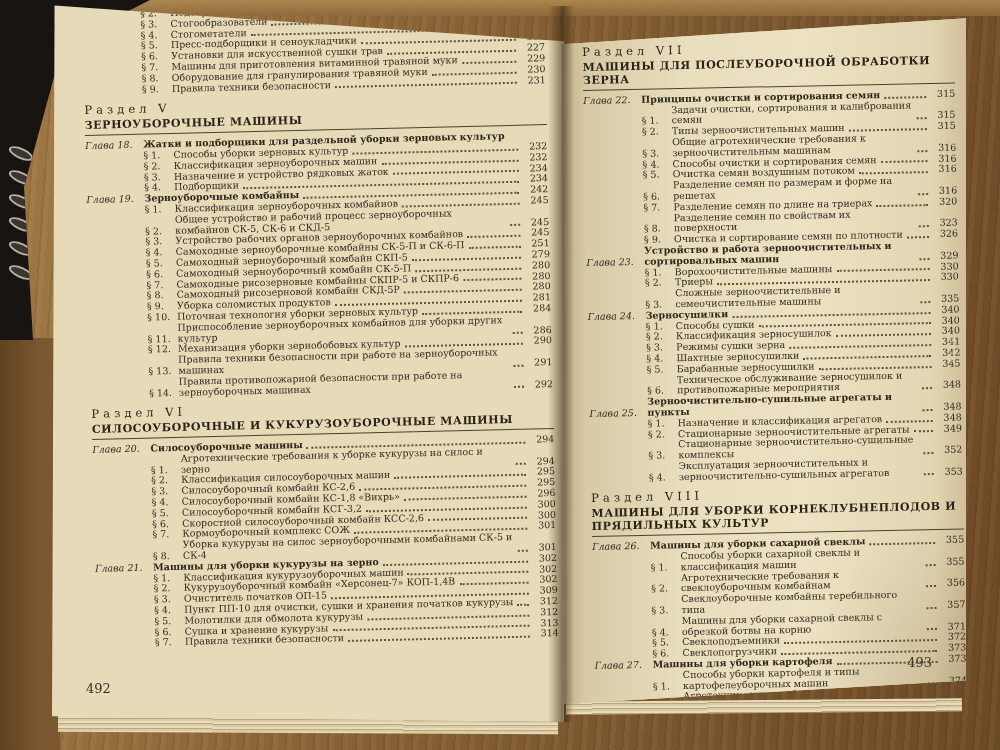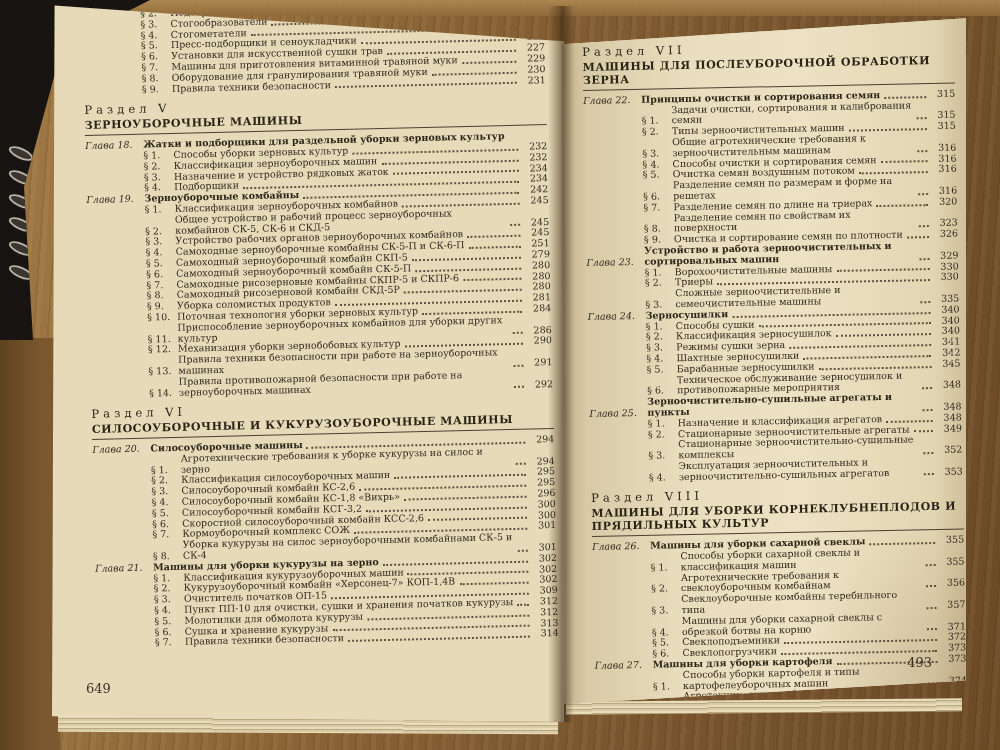--- a/index.html
+++ b/index.html
@@ -359,21 +359,21 @@
           <span class="dots"></span>
           <span class="pg">313</span>
         </div>
         <div class="row item">
           <span class="mk">§ 7.</span>
           <span class="tx">Правила техники безопасности</span>
           <span class="dots"></span>
           <span class="pg">314</span>
         </div>
       </div>
-    <div id="folio-left" class="folio">649</div>
+    <div id="folio-left" class="folio">492</div>
   </div>
 
   <div id="page-right-sheet" class="page">
     <div id="content-right" class="content">
         <div class="razdel">
           <div class="rz-label">Раздел VII</div>
           <div class="rz-title">МАШИНЫ ДЛЯ ПОСЛЕУБОРОЧНОЙ ОБРАБОТКИ ЗЕРНА</div>
           <div class="rz-rule"></div>
         </div>
         <div class="row chapter-row">

